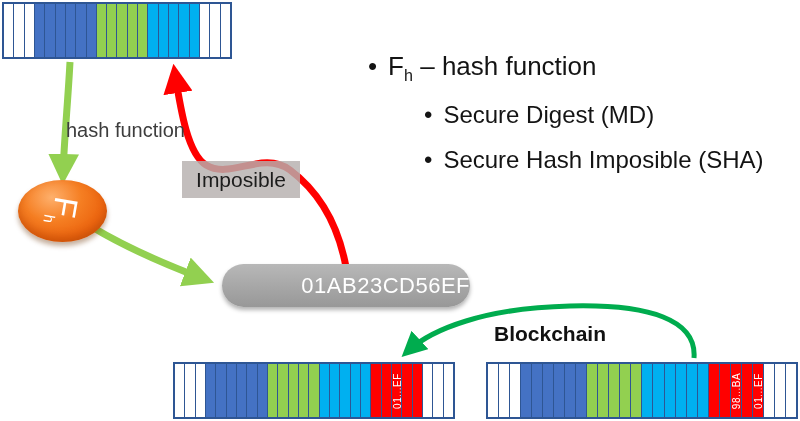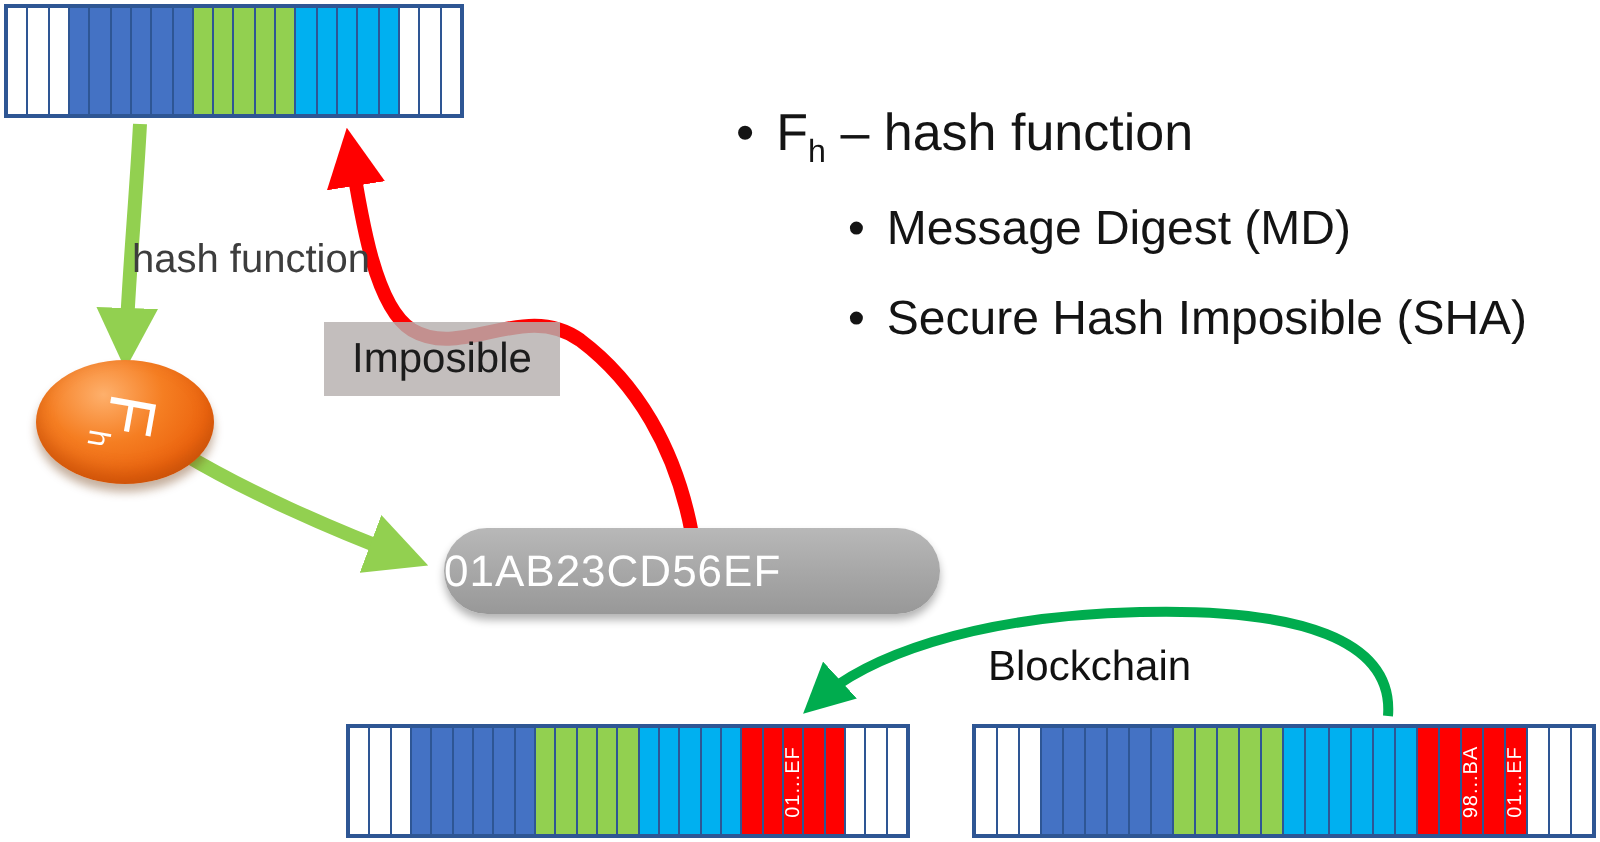--- a/index.html
+++ b/index.html
@@ -36,33 +36,33 @@
     background:radial-gradient(ellipse at 38% 28%, #feb06c 0%, #f57e22 38%, #ec650f 68%, #cc5710 100%);
     box-shadow:0 4px 5px rgba(110,55,10,.40), inset 0 -5px 9px rgba(170,62,0,.45);
     display:flex;align-items:center;justify-content:center;
   }
   .fh-text{transform:rotate(100deg);color:#ffffff;font-size:33px;line-height:1;}
   .fh-text sub{font-size:15px;}
 
   
   #hash-fn-label{left:66px;top:119px;font-size:20px;color:#3d3d3d;}
   #imposible-box{
-    left:162px;top:161px;width:118px;height:37px;
+    left:182px;top:161px;width:118px;height:37px;
     background:rgba(182,176,175,0.82);
     display:flex;align-items:center;justify-content:center;
     font-size:21px;color:#1c1c1c;
   }
   #hash-pill{
     left:222px;top:264px;width:248px;height:43px;border-radius:22px;
     background:linear-gradient(#b8b8b8 0%,#a6a6a6 55%,#989898 100%);
     box-shadow:0 3px 4px rgba(0,0,0,.30);
-    display:flex;align-items:center;justify-content:flex-start;
+    display:flex;align-items:center;justify-content:flex-end;
     color:#ffffff;font-size:22px;letter-spacing:.5px;
   }
-  #blockchain-label{left:494px;top:322px;font-size:21px;color:#111111;}
+  #blockchain-label{left:494px;top:322px;font-size:21px;color:#111111;font-weight:bold;}
 
   
   .bullet-line{position:absolute;color:#141414;white-space:nowrap;}
   #bullet-main{left:368px;top:51px;font-size:26px;}
   #bullet-sub-0{left:424px;top:101px;font-size:24px;}
   #bullet-sub-1{left:424px;top:146px;font-size:24px;}
   .bullet-char{margin-right:11px;}
   .bullet-line sub{font-size:.62em;}
 </style>
 </head>
@@ -189,17 +189,17 @@
 <div id="hash-pill" class="abs">
   <span>01AB23CD56EF</span>
 </div>
 
 <div id="blockchain-label" class="abs">Blockchain</div>
 
 <div id="bullet-main" class="bullet-line">
   <span class="bullet-char">•</span><span>F</span><sub>h</sub><span> – hash function</span>
 </div>
 <div id="bullet-sub-0" class="bullet-line">
-  <span class="bullet-char">•</span><span>Message Digest (MD)</span>
+  <span class="bullet-char">•</span><span>Secure Digest (MD)</span>
 </div>
 <div id="bullet-sub-1" class="bullet-line">
   <span class="bullet-char">•</span><span>Secure Hash Imposible (SHA)</span>
 </div>
 
 </body></html>

